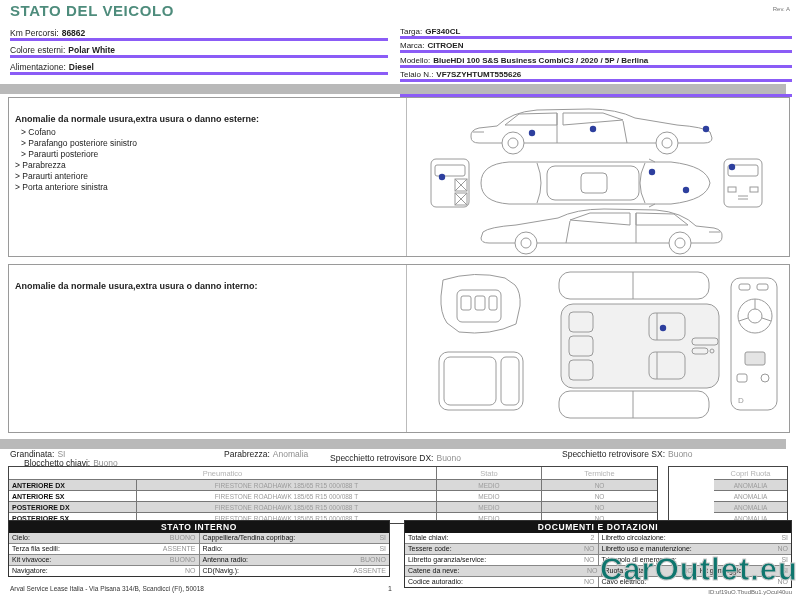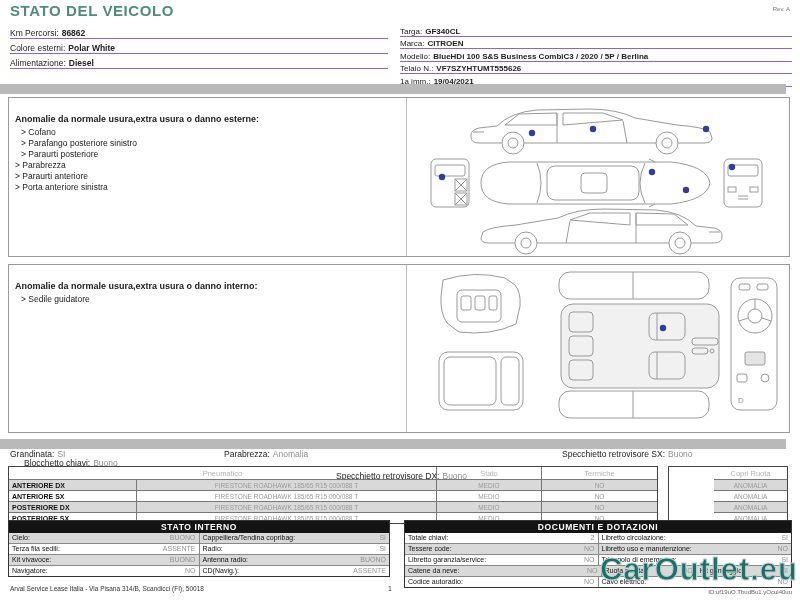--- a/index.html
+++ b/index.html
@@ -9,21 +9,21 @@
   html,body{margin:0;padding:0;background:#e9e9e9;}
   .page{position:relative;width:800px;height:600px;background:#fff;overflow:hidden;
         font-family:"Liberation Sans",sans-serif;color:#222;}
 
   .page-title{position:absolute;left:10px;top:2px;font-size:15px;font-weight:bold;
               color:var(--accent);letter-spacing:.6px;}
   .rev{position:absolute;right:10px;top:6px;font-size:6px;color:#777;}
 
   .info-left{position:absolute;left:10px;top:24px;width:378px;}
   .info-right{position:absolute;left:400px;top:24px;width:392px;}
-  .info-row{display:flex;align-items:flex-end;border-bottom:1px solid #8b5cf6;
+  .info-row{display:flex;align-items:flex-end;border-bottom:3px solid #8b5cf6;
             font-size:8.5px;height:14px;white-space:nowrap;overflow:hidden;}
   .info-right .info-row{height:11.5px;font-size:8px;}
   .info-row .val{font-weight:bold;margin-left:3px;}
 
   .bar{position:absolute;left:0;width:786px;height:10px;background:var(--bar);}
   #bar1{top:84px;} #bar2{top:439px;}
 
   .section{position:absolute;left:8px;width:782px;border:1px solid #9a9a9a;background:#fff;box-sizing:border-box;}
   #sec-ext{top:97px;height:160px;} #sec-int{top:264px;height:169px;}
   .sec-text{position:absolute;left:0;top:0;width:398px;height:100%;border-right:1px solid #bbb;
@@ -189,25 +189,20 @@
             <circle cx="277" cy="91" r="3.2" fill="#2d3f9e"></circle>
             <circle cx="323" cy="68" r="3.2" fill="#2d3f9e"></circle>
           </g>
       </svg>
     </div>
   </div>
 
   <div class="section" id="sec-int">
     <div class="sec-text">
       <div class="sec-head">Anomalie da normale usura,extra usura o danno interno:</div>
-      <div class="sec-cols">
-        <div class="c1">
-          <div>&gt; Sedile guidatore</div>
-        </div>
-      </div>
     </div>
     <div class="sec-diagram">
       <svg viewBox="0 0 375 158" width="375" height="158">
         <g stroke="#9a9a9a" stroke-width="1" fill="none">
           <g>
             <path d="M34,14 Q66,4 96,12 L106,19 Q112,26 111,40 L107,58 Q82,70 50,66 L38,57 Q31,47 32,30 Z"></path>
             <rect x="48" y="24" width="44" height="32" rx="5"></rect>
             <rect x="52" y="30" width="10" height="14" rx="2"></rect>
             <rect x="66" y="30" width="10" height="14" rx="2"></rect>
             <rect x="80" y="30" width="8" height="14" rx="2"></rect>
@@ -257,21 +252,21 @@
   </div>
 
   <div class="bar" id="bar2"></div>
 
   <div class="cond" style="left:10px;top:449px;">
     <span class="lbl">Grandinata:</span><span class="val">SI</span>
   </div>
   <div class="cond" style="left:224px;top:449px;">
     <span class="lbl">Parabrezza:</span><span class="val">Anomalia</span>
   </div>
-  <div class="cond" style="left:330px;top:471px;margin-left:6px;">
+  <div class="cond" style="left:330px;top:453px;">
     <span class="lbl">Specchietto retrovisore DX:</span><span class="val">Buono</span>
   </div>
   <div class="cond" style="left:562px;top:449px;">
     <span class="lbl">Specchietto retrovisore SX:</span><span class="val">Buono</span>
   </div>
   <div class="cond" style="left:24px;top:458px;">
     <span class="lbl">Blocchetto chiavi:</span><span class="val">Buono</span>
   </div>
 
   <div class="tire-wrap">

